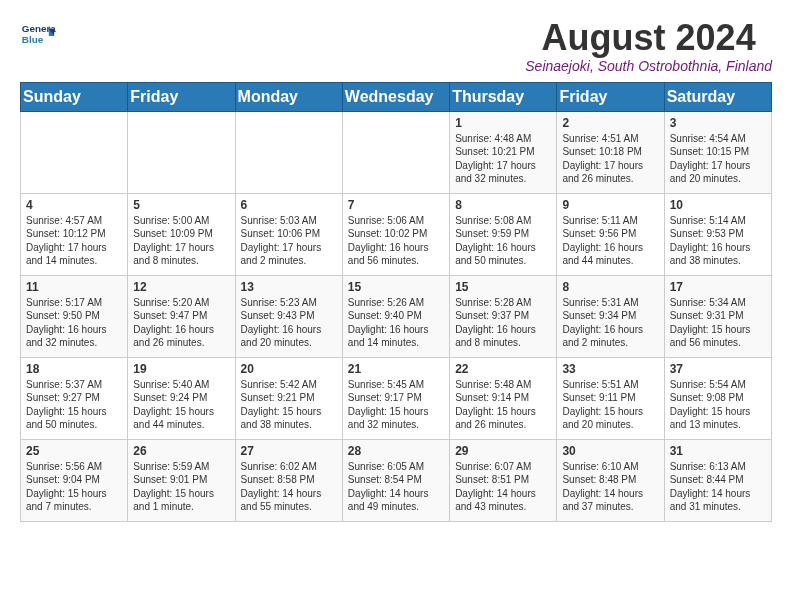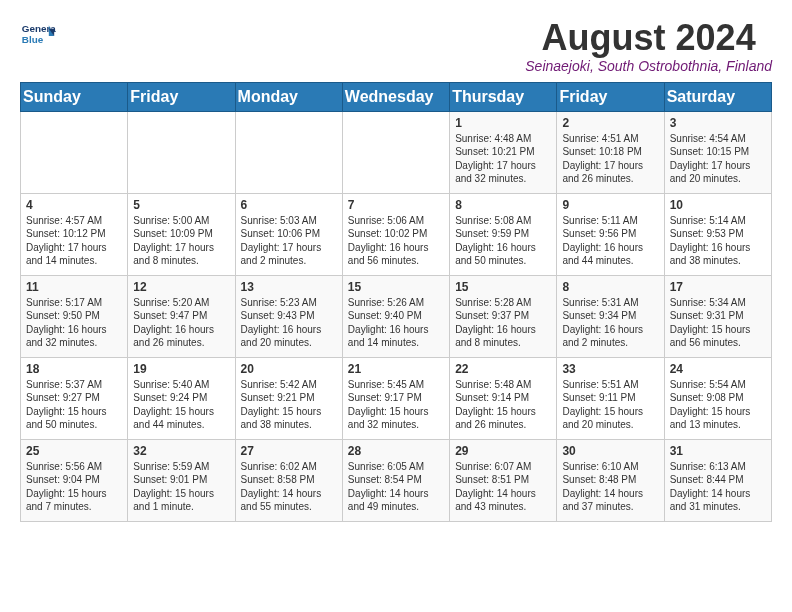--- a/index.html
+++ b/index.html
@@ -218,31 +218,31 @@
           </td>
           <td>
             <span class="day-num">22</span>
             <div class="cell-text">Sunrise: 5:48 AM<br>Sunset: 9:14 PM<br>Daylight: 15 hours<br>and 26 minutes.</div>
           </td>
           <td>
             <span class="day-num">33</span>
             <div class="cell-text">Sunrise: 5:51 AM<br>Sunset: 9:11 PM<br>Daylight: 15 hours<br>and 20 minutes.</div>
           </td>
           <td>
-            <span class="day-num">24</span>
+            <span class="day-num">37</span>
             <div class="cell-text">Sunrise: 5:54 AM<br>Sunset: 9:08 PM<br>Daylight: 15 hours<br>and 13 minutes.</div>
           </td>
         </tr>
         <tr>
           <td>
             <span class="day-num">25</span>
             <div class="cell-text">Sunrise: 5:56 AM<br>Sunset: 9:04 PM<br>Daylight: 15 hours<br>and 7 minutes.</div>
           </td>
           <td>
-            <span class="day-num">32</span>
+            <span class="day-num">26</span>
             <div class="cell-text">Sunrise: 5:59 AM<br>Sunset: 9:01 PM<br>Daylight: 15 hours<br>and 1 minute.</div>
           </td>
           <td>
             <span class="day-num">27</span>
             <div class="cell-text">Sunrise: 6:02 AM<br>Sunset: 8:58 PM<br>Daylight: 14 hours<br>and 55 minutes.</div>
           </td>
           <td>
             <span class="day-num">28</span>
             <div class="cell-text">Sunrise: 6:05 AM<br>Sunset: 8:54 PM<br>Daylight: 14 hours<br>and 49 minutes.</div>
           </td>

